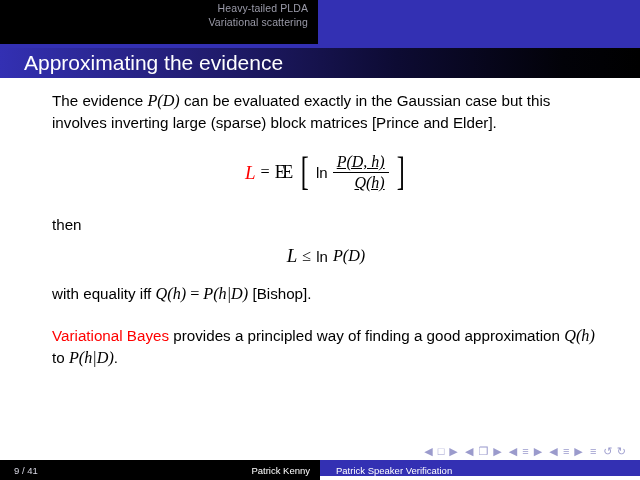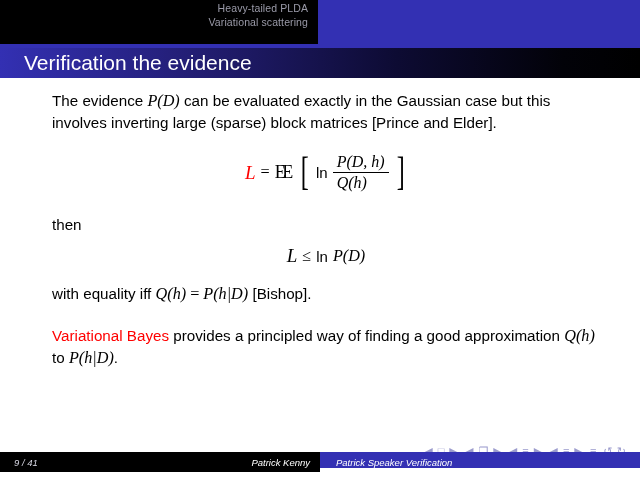--- a/index.html
+++ b/index.html
@@ -127,47 +127,47 @@
     font-weight: 300;
     line-height: 0.82;
     font-family: "Liberation Serif", serif;
     transform: scaleX(0.6);
     display: inline-block;
   }
   .ln { font-family: "Liberation Sans", sans-serif; font-size: 15px; }
   .frac {
     display: inline-block;
     vertical-align: middle;
-    text-align: left;
+    text-align: right;
     font-style: italic;
+    text-decoration: underline;
   }
   .frac .num { display: block; padding: 0 4px 1px 4px; font-size: 16px; }
   .frac .den { display: block; padding: 1px 4px 0 4px; border-top: 1px solid #000; font-size: 16px; }
 
   
   #nav-symbols {
     position: absolute;
     right: 12px;
     bottom: 22px;
     color: #8a8ac4;
     font-size: 11px;
     letter-spacing: 1px;
     white-space: nowrap;
     opacity: 0.85;
   }
   #nav-symbols span { padding: 0 1px; }
 
   
   #footer {
     position: absolute;
-    left: 0; bottom: 12px;
+    left: 0; bottom: 4px;
     width: 640px;
     height: 16px;
     background: #3330b3;
-    font-style: italic;
   }
   #footer-left {
     position: absolute;
     left: 0; top: 0;
     width: 320px;
     height: 20px;
     background: #000000;
   }
   #footer-page {
     position: absolute;
@@ -196,21 +196,21 @@
 <div id="headline">
   <div id="headline-black"></div>
   <div id="nav-list">
     <span class="nav-item dim">Heavy-tailed PLDA</span>
     <span class="nav-item dim">Variational scattering</span>
   </div>
 </div>
 
 <div id="title-strip"></div>
 <div id="title-bar">
-  <div id="frame-title">Verification the evidence</div>
+  <div id="frame-title">Approximating the evidence</div>
 </div>
 
 <div id="content">
 
   <p class="para">
     <span>The evidence </span><span class="mi">P(D)</span><span> can be evaluated exactly in the Gaussian case but this involves inverting large (sparse) block matrices [Prince and Elder].</span>
   </p>
 
 
   <div class="display-eq" id="eq-lower-bound">

